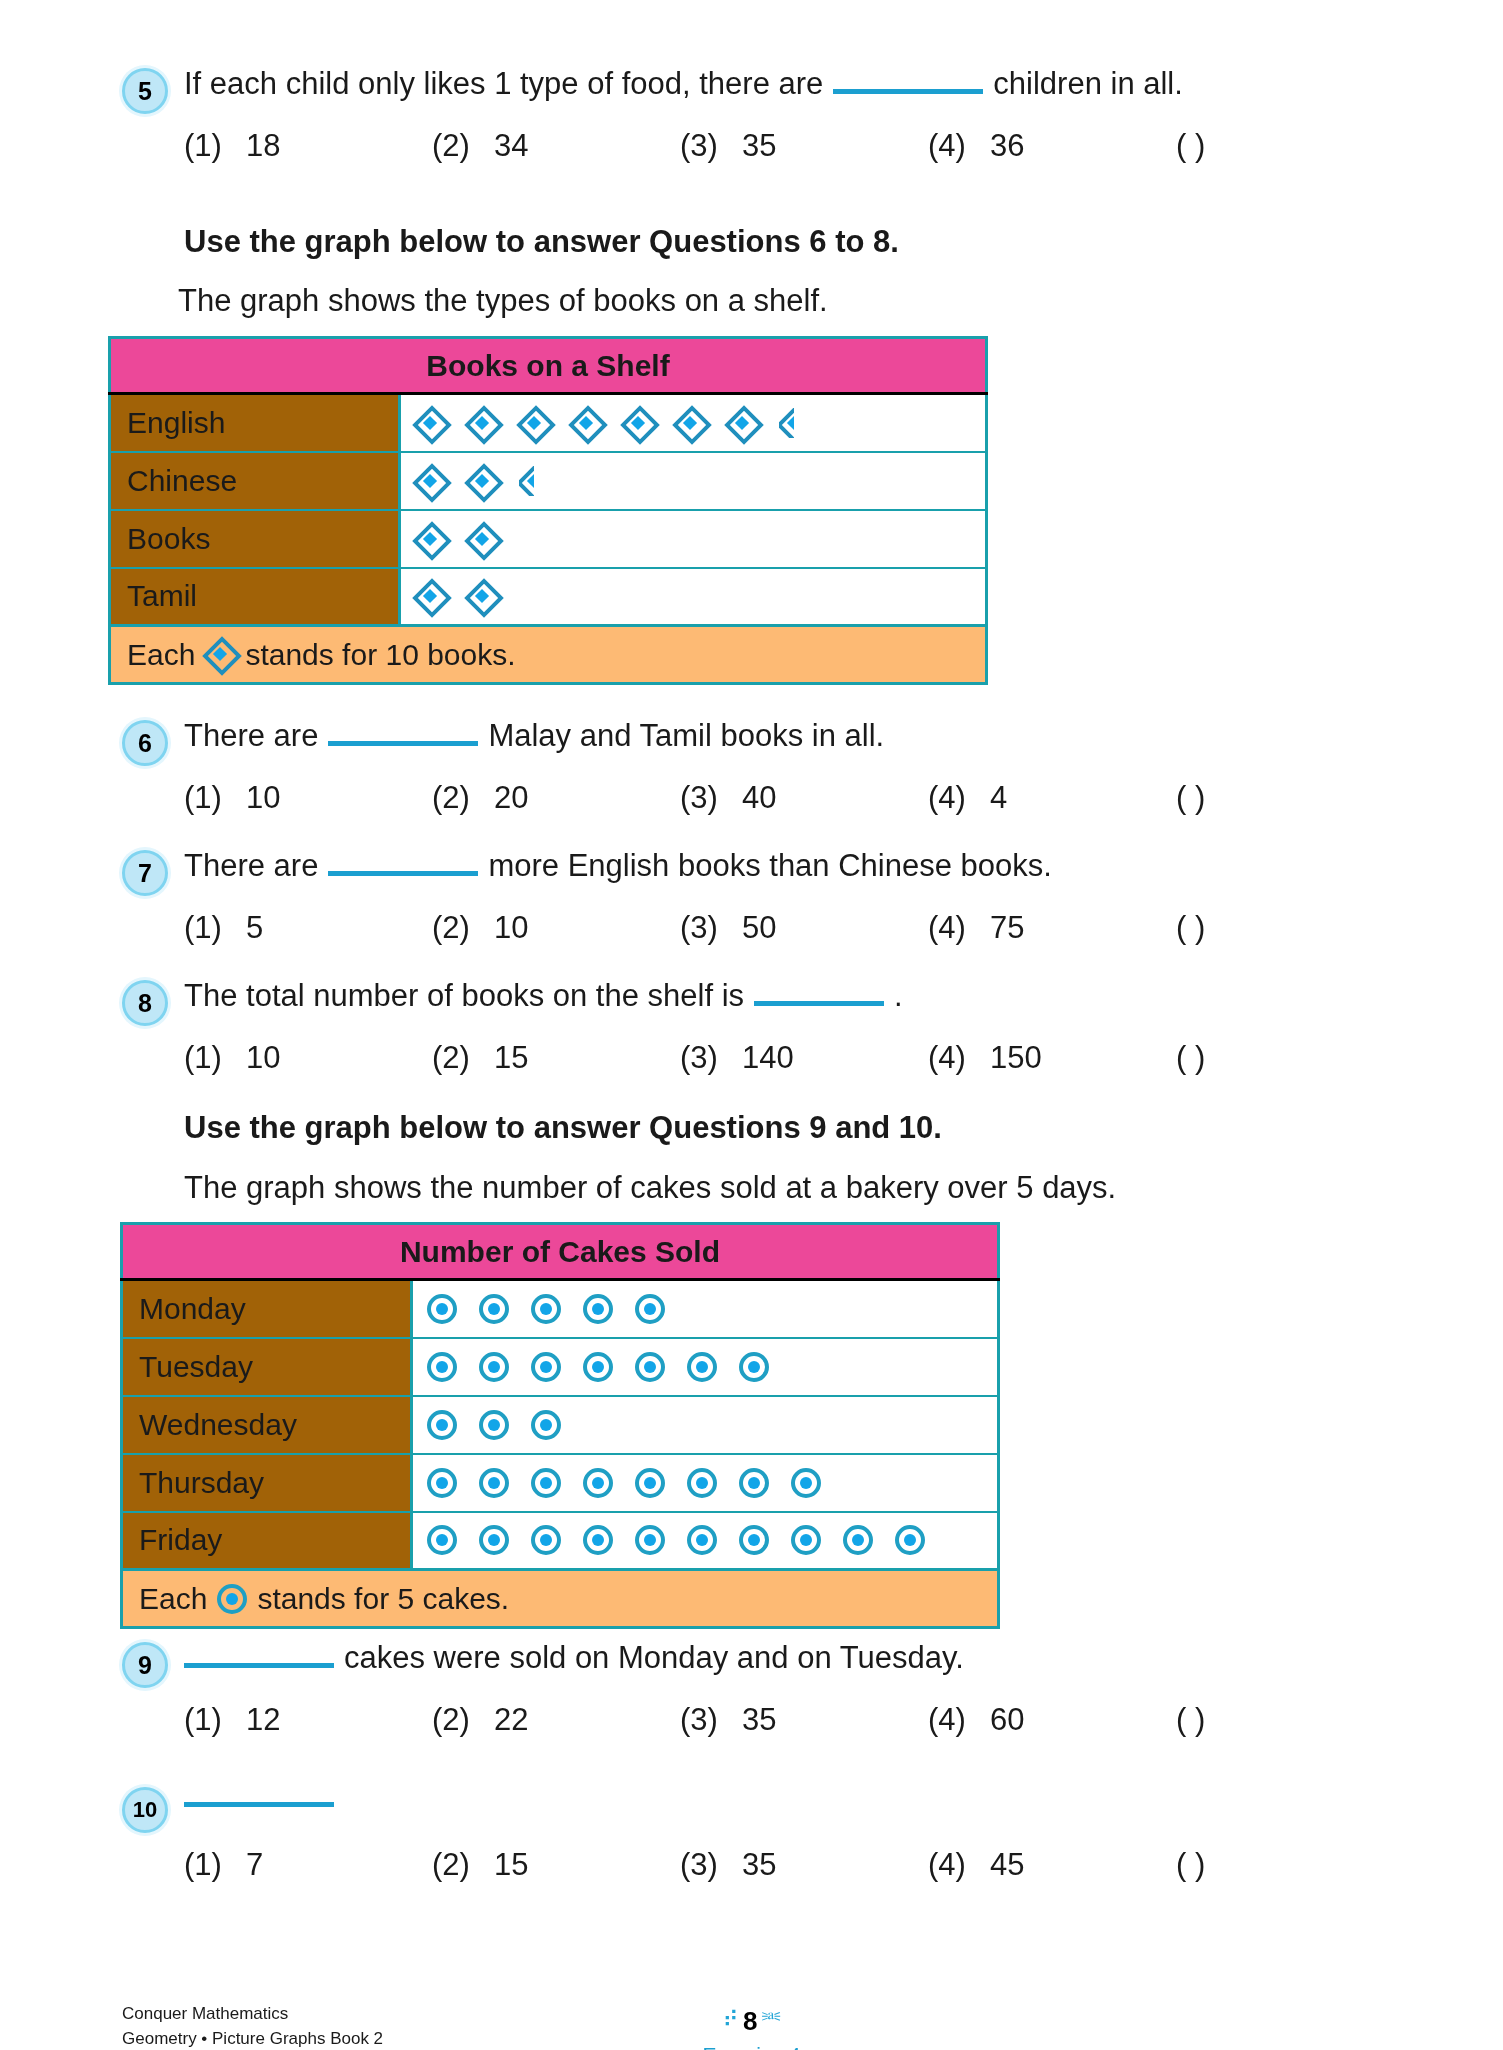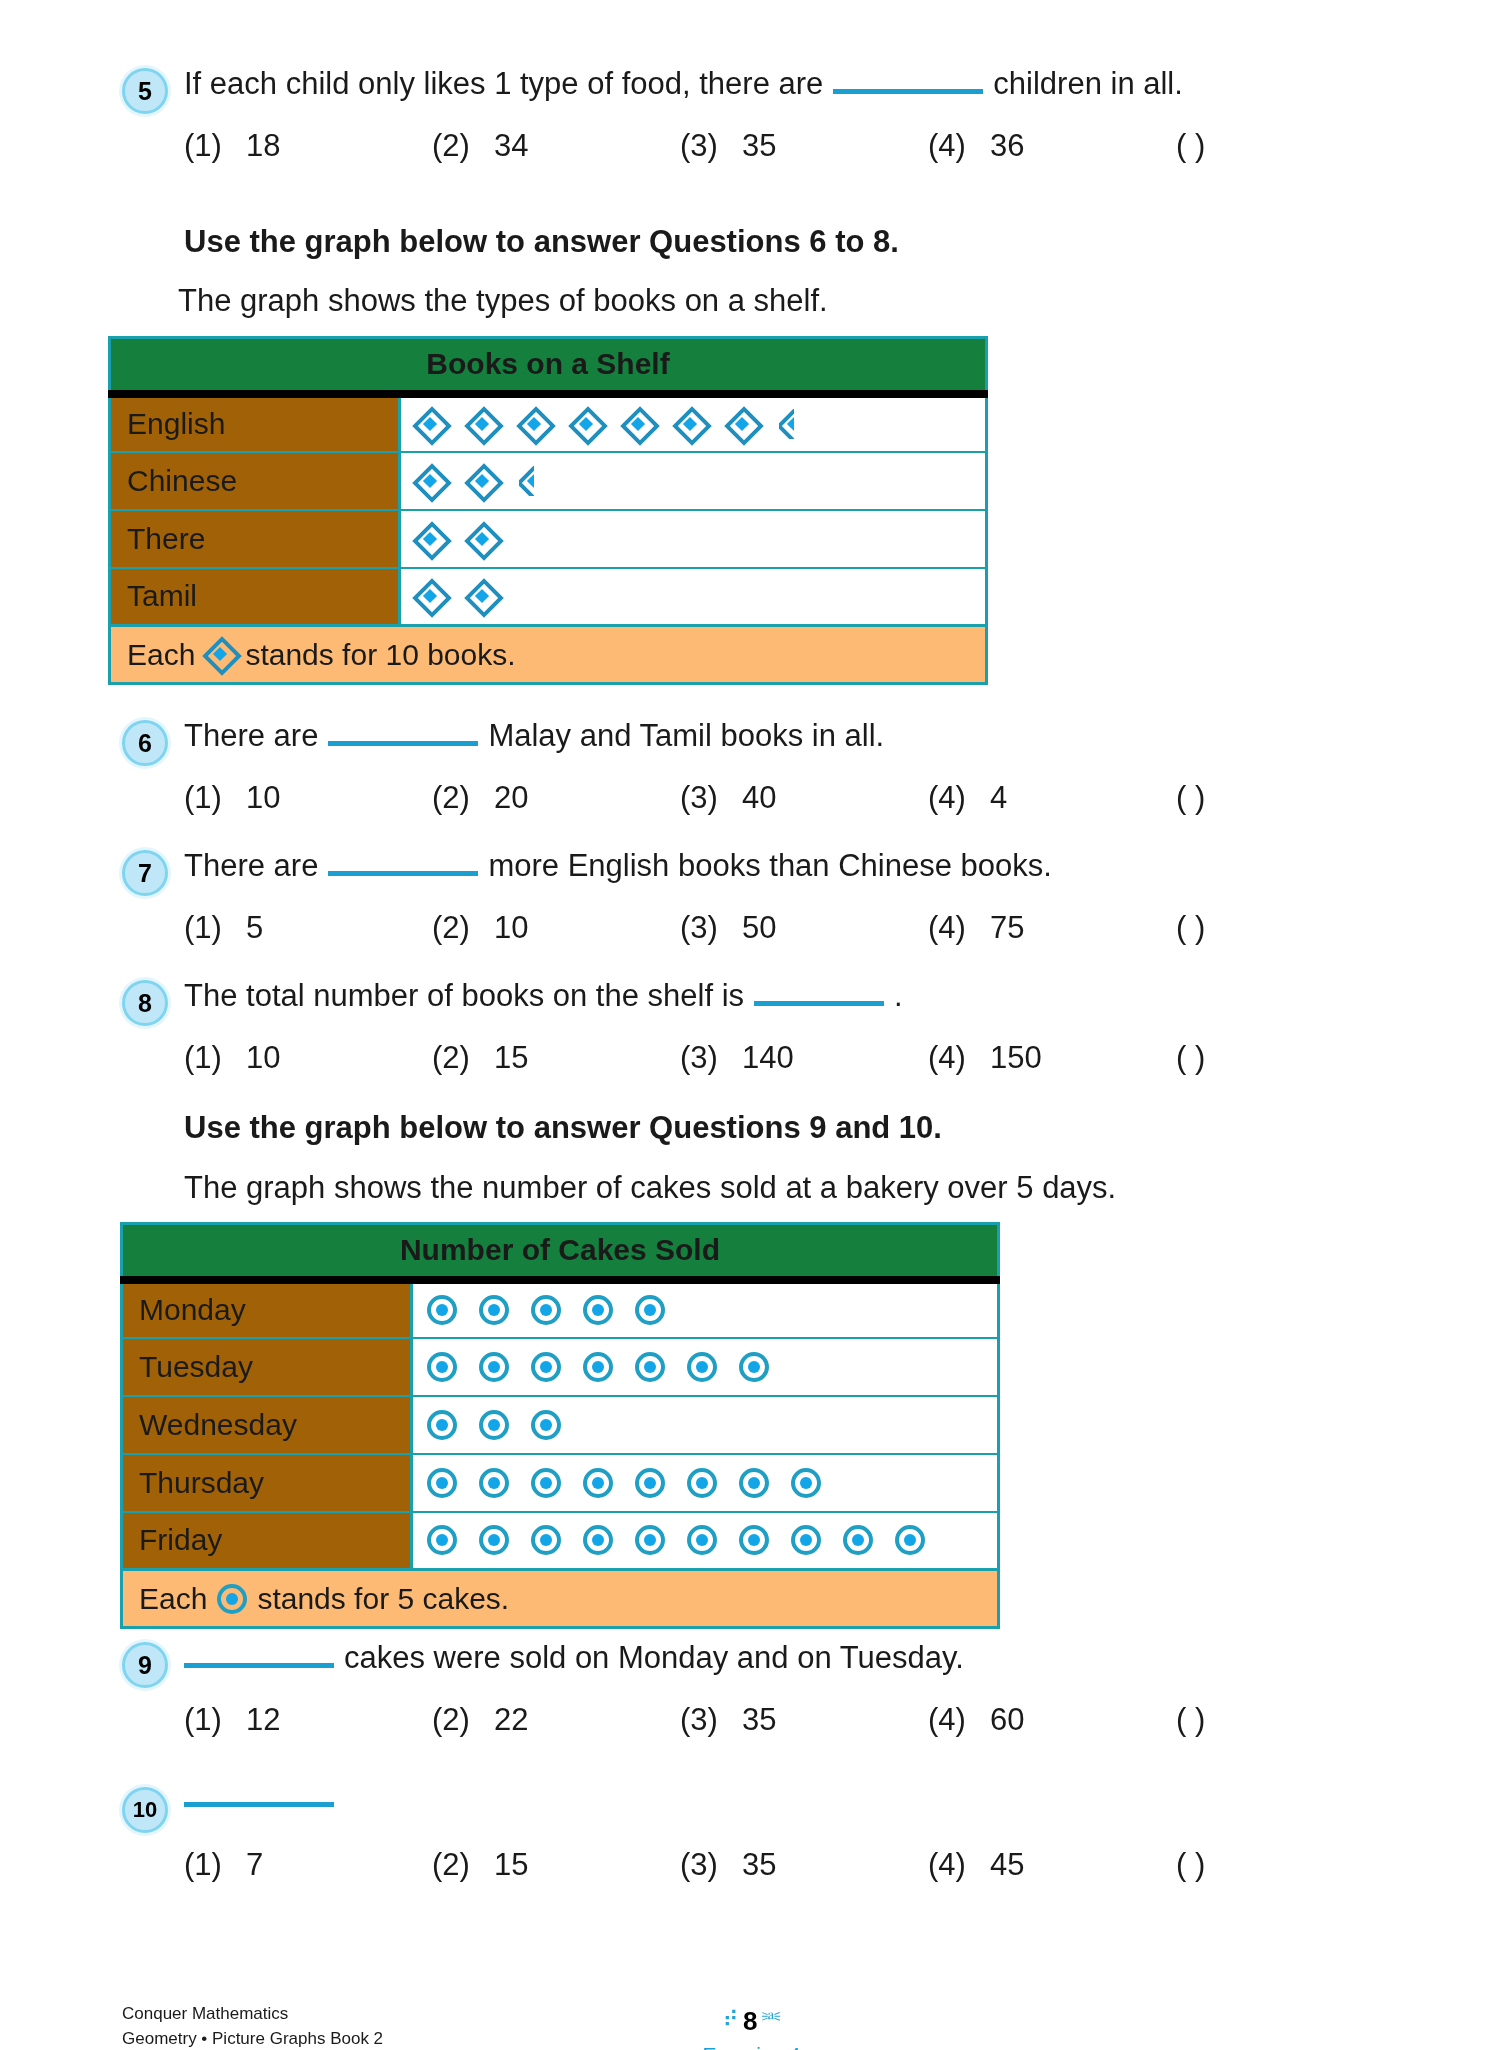--- a/index.html
+++ b/index.html
@@ -80,26 +80,26 @@
     margin-left: 108px;
     width: 880px;
     background: #ffffff;
   }
   .picto td {
     border: 2px solid #19a0ac;
     padding: 0;
     height: 58px;
   }
   .picto .title-cell {
-    background: #15803d;
+    background: #ec4899;
     text-align: center;
     font-weight: bold;
     font-size: 30px;
     height: 56px;
-    border-bottom: 8px solid #000000;
+    border-bottom: 3px solid #000000;
   }
   .picto .lbl-cell {
     background: #a16207;
     width: 290px;
     font-size: 30px;
     padding-left: 16px;
     border-right: 3px solid #19a0ac;
   }
   .picto .sym-cell {
     background: #ffffff;
@@ -237,21 +237,21 @@
       <td class="lbl-cell">Chinese</td>
       <td class="sym-cell">
         <div class="symrow">
           <span class="dia"></span>
           <span class="dia"></span>
           <span class="dia half"></span>
         </div>
       </td>
     </tr>
     <tr>
-      <td class="lbl-cell">There</td>
+      <td class="lbl-cell">Books</td>
       <td class="sym-cell">
         <div class="symrow">
           <span class="dia"></span>
           <span class="dia"></span>
         </div>
       </td>
     </tr>
     <tr>
       <td class="lbl-cell">Tamil</td>
       <td class="sym-cell">

